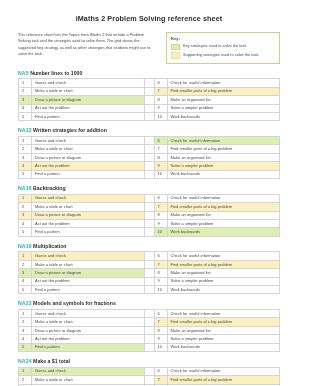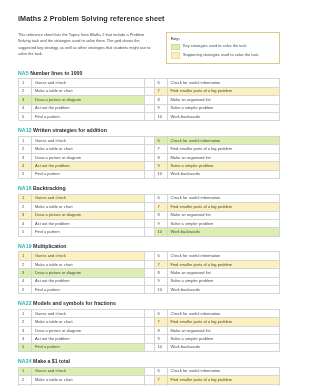--- a/index.html
+++ b/index.html
@@ -15,20 +15,21 @@
     overflow: hidden;
   }
   .page {
     width: 298px;
     height: 386px;
     box-sizing: border-box;
     padding: 0 18px;
     position: relative;
   }
   .doc-title {
+    text-align: center;
     font-size: 7.2px;
     font-weight: bold;
     color: #2f2f2f;
     letter-spacing: 0.1px;
     padding-top: 14px;
     padding-bottom: 0;
   }
   .intro-row {
     display: flex;
     align-items: flex-start;

